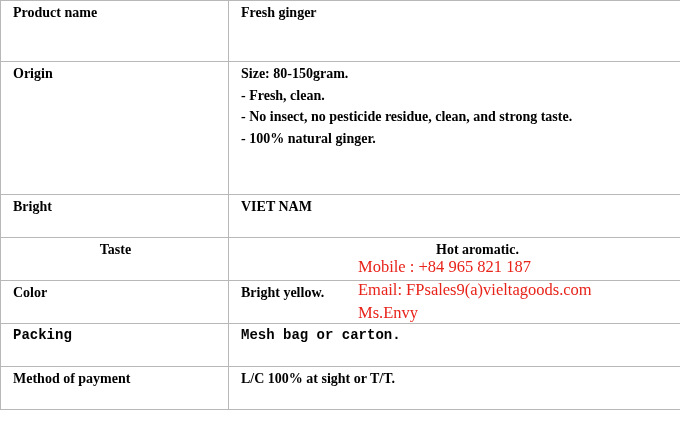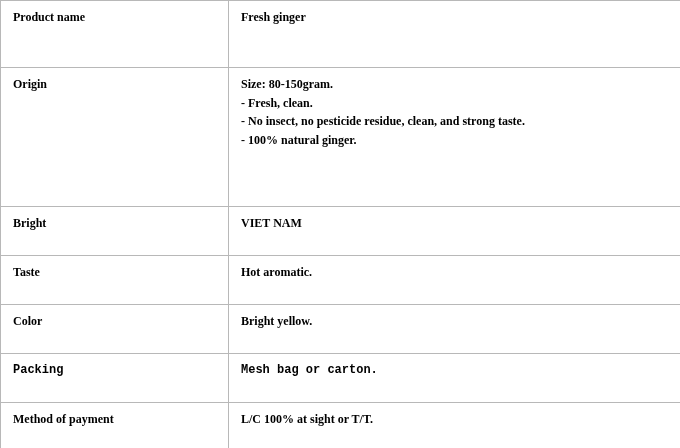--- a/index.html
+++ b/index.html
@@ -16,35 +16,35 @@
   }
   .spec-table {
     border-collapse: collapse;
     width: 680px;
     table-layout: fixed;
   }
   .spec-table td {
     border: 1px solid #b8b8b8;
     vertical-align: top;
     font-weight: bold;
-    font-size: 12px;
+    font-size: 14px;
     color: #000000;
-    padding: 7px 10px 7px 12px;
+    padding: 1px 10px 7px 12px;
     line-height: 1.55;
   }
   .spec-table td.label {
     width: 205px;
   }
   .spec-table td.value {
     width: 473px;
   }
   .row-name td { height: 52px; }
   .row-feature td { height: 124px; }
   .row-origin td { height: 34px; }
-  .row-taste td { height: 34px; }
+  .row-taste td { height: 34px; text-align: center; }
   .row-color td { height: 34px; }
   .row-packing td { height: 34px; font-family: Liberation Mono, monospace; }
   .row-payment td { height: 34px; }
 
   .feature-lines div {
     white-space: normal;
   }
   .feature-lines div.clipped {
     
   }
@@ -100,13 +100,16 @@
     </tr>
     <tr class="row-payment">
       <td class="label">Method of payment</td>
       <td class="value">L/C 100% at sight or T/T.</td>
     </tr>
 
   </tbody>
 </table>
 
 <div class="contact-overlay" style="color: rgb(232, 35, 26);">
+  <div>Mobile : +84 965 821 187</div>
+  <div>Email: FPsales9(a)vieltagoods.com</div>
+  <div>Ms.Envy</div>
 </div>
 
 </body></html>

